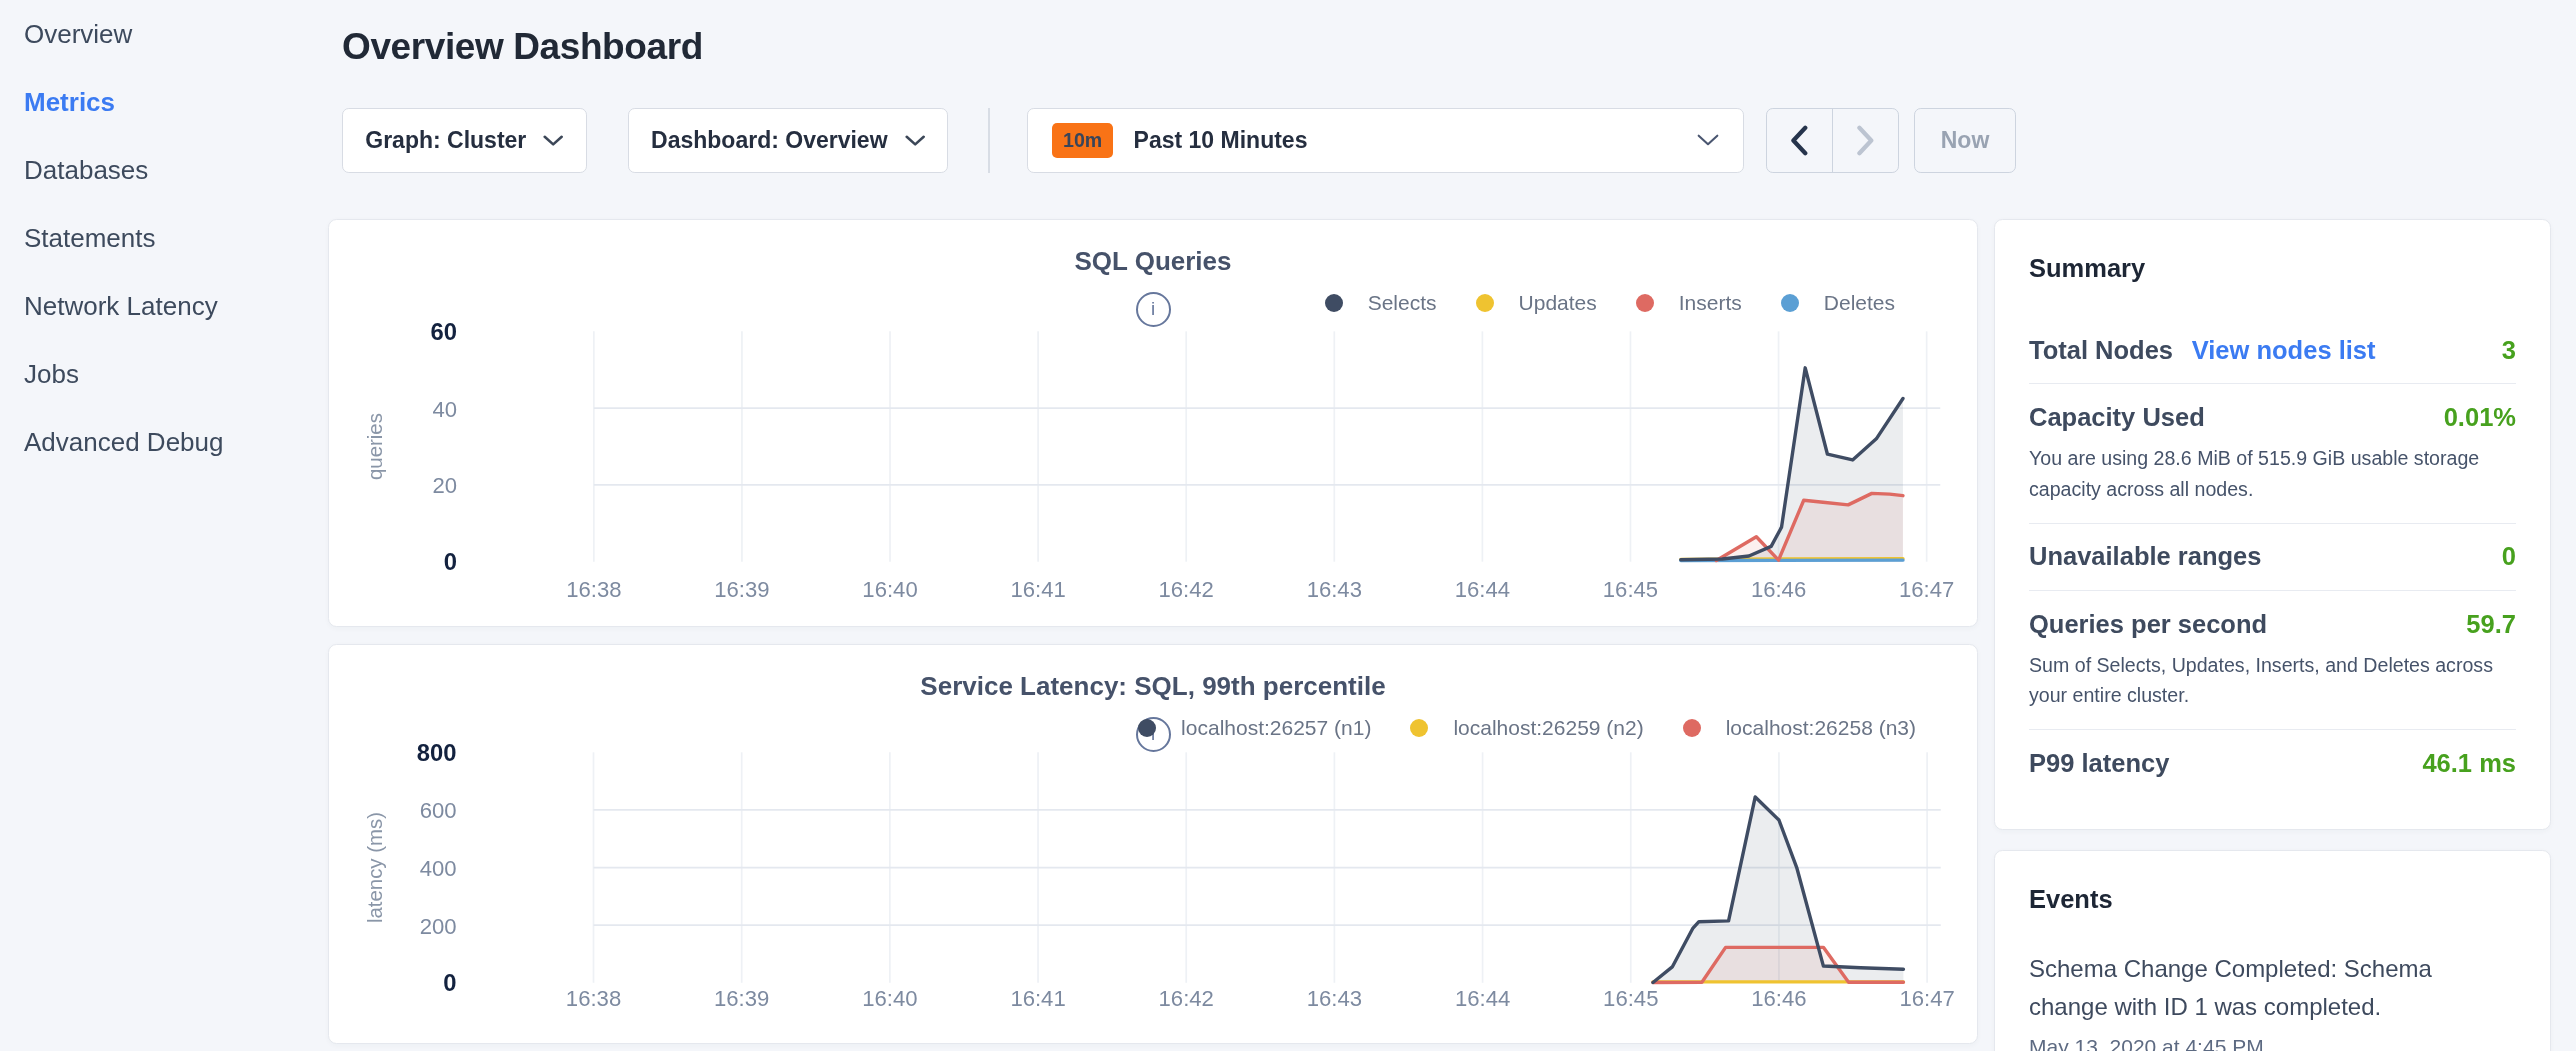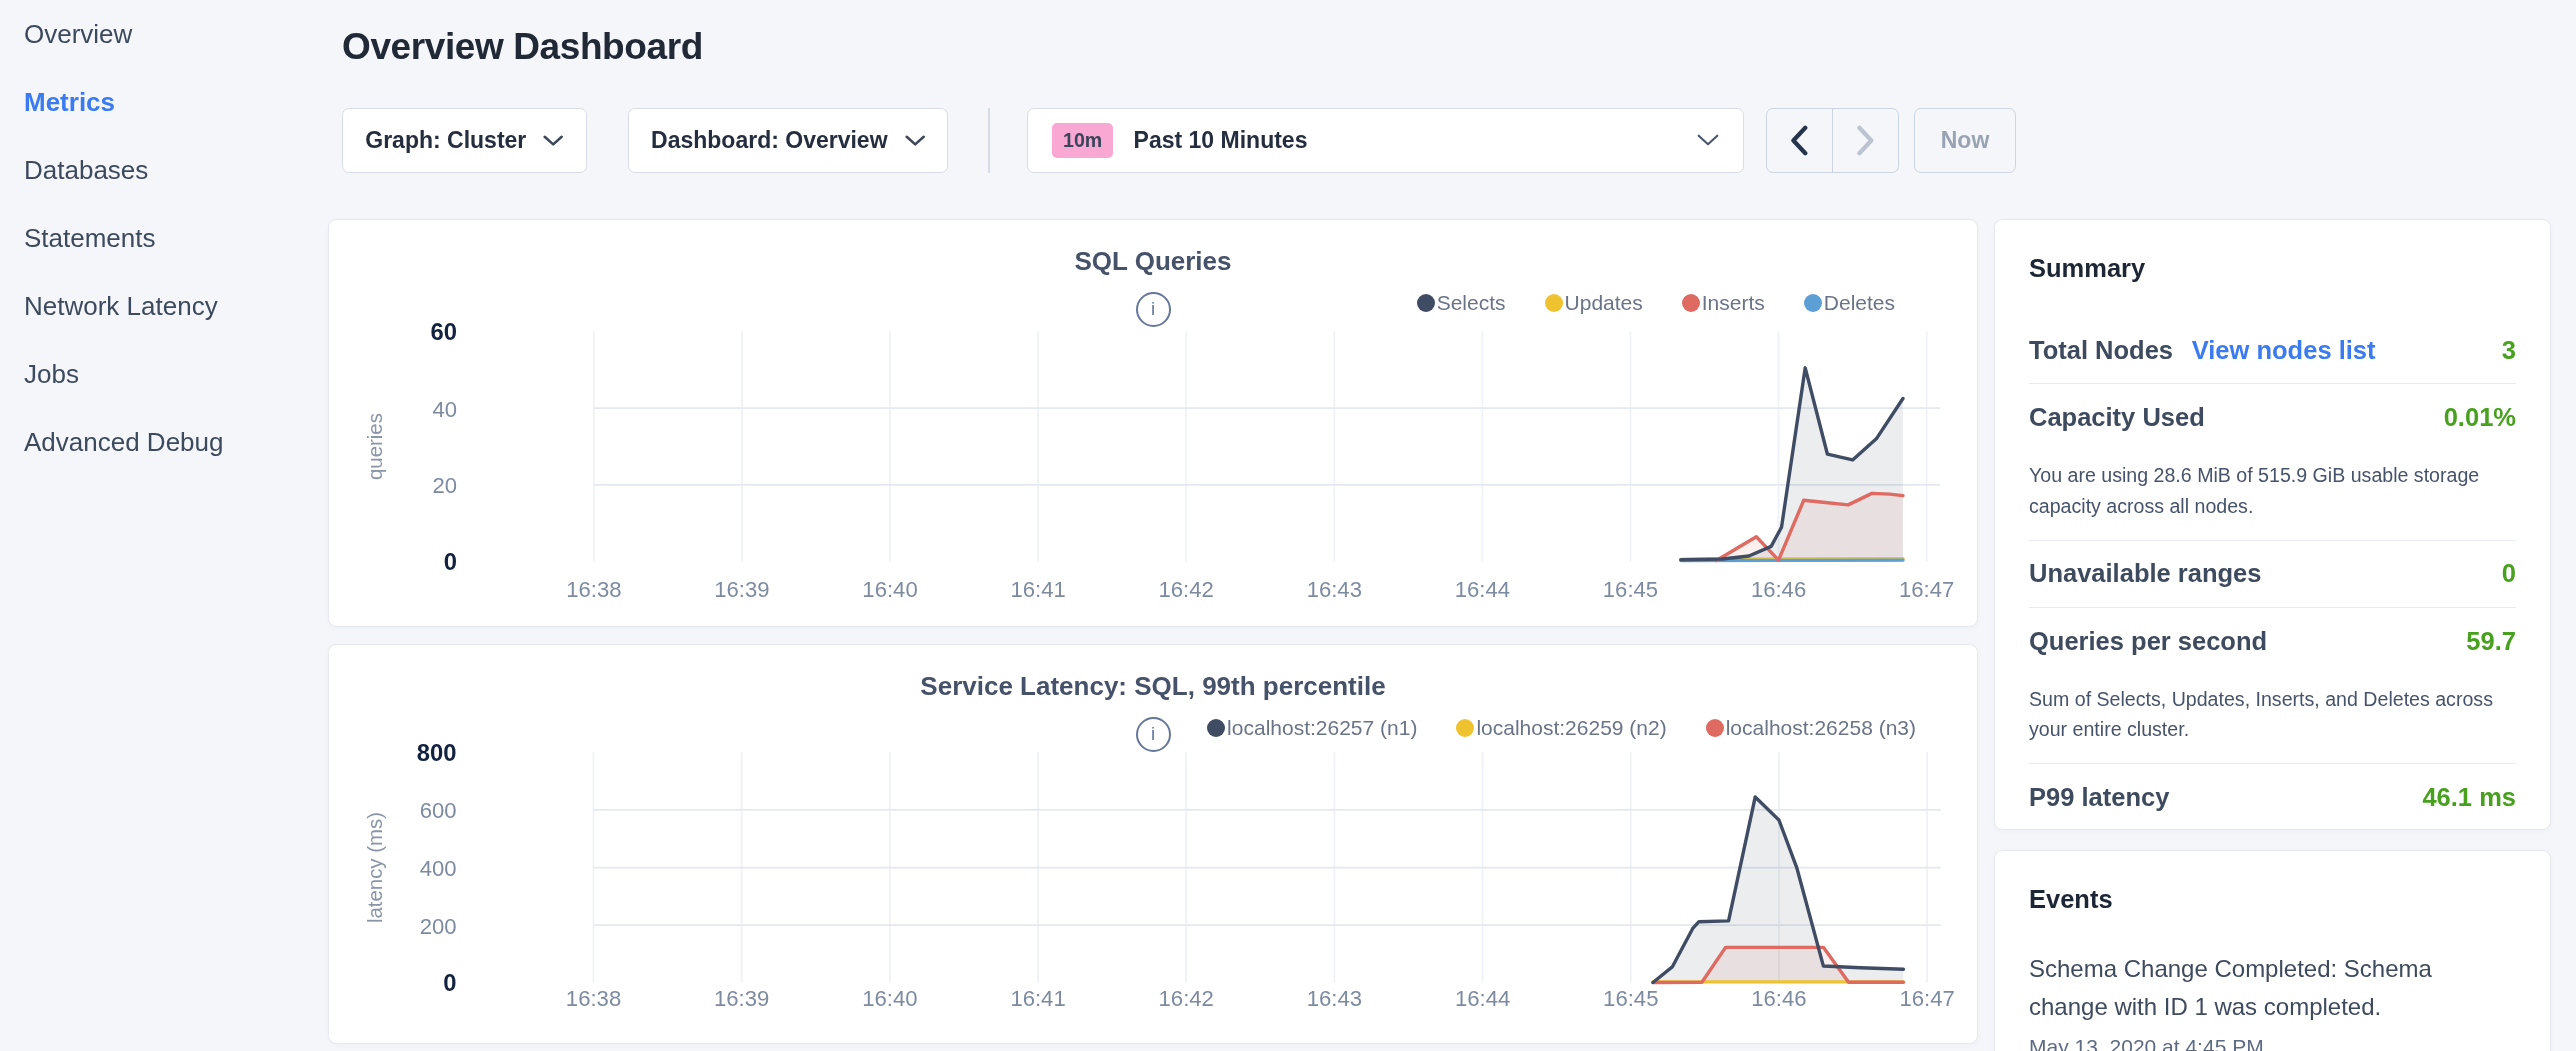--- a/index.html
+++ b/index.html
@@ -16,21 +16,21 @@
   .page-title{position:absolute;left:342px;top:25.5px;margin:0;font-size:37px;font-weight:700;color:#212936;letter-spacing:-0.4px;}
   .dd{position:absolute;top:108px;height:65px;background:#fff;border:1.7px solid #d8dce4;border-radius:6.8px;
     display:flex;align-items:center;justify-content:center;gap:17px;font-size:23px;font-weight:700;color:#252e3f;
     box-sizing:border-box;cursor:pointer;}
   .dd1{left:342px;width:245px;}
   .dd2{left:628px;width:320px;}
   .vdivider{position:absolute;left:988px;top:108px;width:1.7px;height:65px;background:#d8dde5;}
   .time-picker{position:absolute;left:1027px;top:108px;width:717px;height:65px;background:#fff;
     border:1.7px solid #d8dce4;border-radius:6.8px;box-sizing:border-box;display:flex;align-items:center;
     padding:0 24px;gap:20.4px;cursor:pointer;}
-  .time-badge{background:#f9a8d4;border-radius:5.1px;padding:6px 11px;font-size:19.6px;font-weight:700;color:#39455a;}
+  .time-badge{background:#f97316;border-radius:5.1px;padding:6px 11px;font-size:19.6px;font-weight:700;color:#39455a;}
   .time-label{font-size:23px;font-weight:700;color:#252e3f;}
   .time-caret{margin-left:auto;}
   .arrow-group{position:absolute;left:1766px;top:108px;width:133px;height:65px;border:1.7px solid #cdd4df;
     border-radius:6.8px;box-sizing:border-box;display:flex;}
   .arrow-btn{flex:1;display:flex;align-items:center;justify-content:center;cursor:pointer;background:transparent;border:none;}
   .arrow-btn.next{border-left:1.7px solid #cdd4df;}
   .now-btn{position:absolute;left:1914px;top:108px;width:102px;height:65px;border:1.7px solid #cdd4df;border-radius:6.8px;
     box-sizing:border-box;background:transparent;color:#99a3b2;font-weight:700;font-size:23px;
     font-family:"Liberation Sans",sans-serif;display:flex;align-items:center;justify-content:center;cursor:pointer;}
 
@@ -43,39 +43,39 @@
   .events-card{left:1994px;top:850px;width:557px;height:255px;padding:29px 34px;}
 
   
   .chart-title{position:absolute;top:25.5px;left:0;right:0;display:flex;justify-content:flex-start;align-items:center;
     gap:15.3px;font-size:26px;font-weight:700;color:#46526a;flex-direction:column;}
   .info-icon{width:31px;height:31px;border:2.6px solid #66779c;border-radius:50%;color:#66779c;font-size:18.7px;
     font-weight:400;display:flex;align-items:center;justify-content:center;cursor:pointer;}
   .legend{position:absolute;top:71px;display:flex;gap:39px;font-size:21px;color:#6a7486;}
   .chart-card-1 .legend{right:82px;}
   .chart-card-2 .legend{right:61px;}
-  .legend-item{display:flex;align-items:center;gap:2px;cursor:pointer;}
+  .legend-item{display:flex;align-items:center;gap:25px;cursor:pointer;}
   .legend-dot{width:18px;height:18px;border-radius:50%;}
   svg.chart{position:absolute;left:0;top:0;}
   .grid-v{stroke:#eef1f5;stroke-width:2;}
   .grid-h{stroke:#e4e8ef;stroke-width:2;}
   .xtick{fill:#7d8aa0;font-size:26px;text-anchor:middle;}
   .ytick{fill:#7d8aa0;font-size:26px;text-anchor:end;}
   .ytick.strong{fill:#13223f;font-weight:700;font-size:28px;}
   .axis-title{fill:#8a96a8;font-size:24px;text-anchor:middle;}
 
   
   .panel-title{text-align:left;font-size:25.5px;font-weight:700;color:#1d2635;margin:5.1px 0 34px 0;}
   .srow{padding:18.7px 0;}
   .srow + .srow{border-top:1.7px solid #e8ebf1;}
   .srow-head{display:flex;align-items:baseline;gap:18.7px;}
   .srow-label{font-size:25.5px;font-weight:700;color:#3e4a5e;}
   .srow-link{font-size:25.5px;font-weight:700;color:#3b7bf2;cursor:pointer;text-decoration:none;}
   .srow-value{margin-left:auto;font-size:25.5px;font-weight:700;color:#47a11e;white-space:nowrap;}
-  .srow-desc{margin-top:28px;font-size:19.6px;line-height:1.55;color:#46536a;max-width:510px;}
+  .srow-desc{margin-top:11px;font-size:19.6px;line-height:1.55;color:#46536a;max-width:510px;}
 
   
   .event-text{margin-top:36px;font-size:24px;line-height:1.6;color:#3e4a5e;max-width:408px;}
   .event-time{margin-top:8.5px;font-size:21px;color:#5d6a82;}
 </style>
 </head>
 <body>
 
 <div class="app">
 

